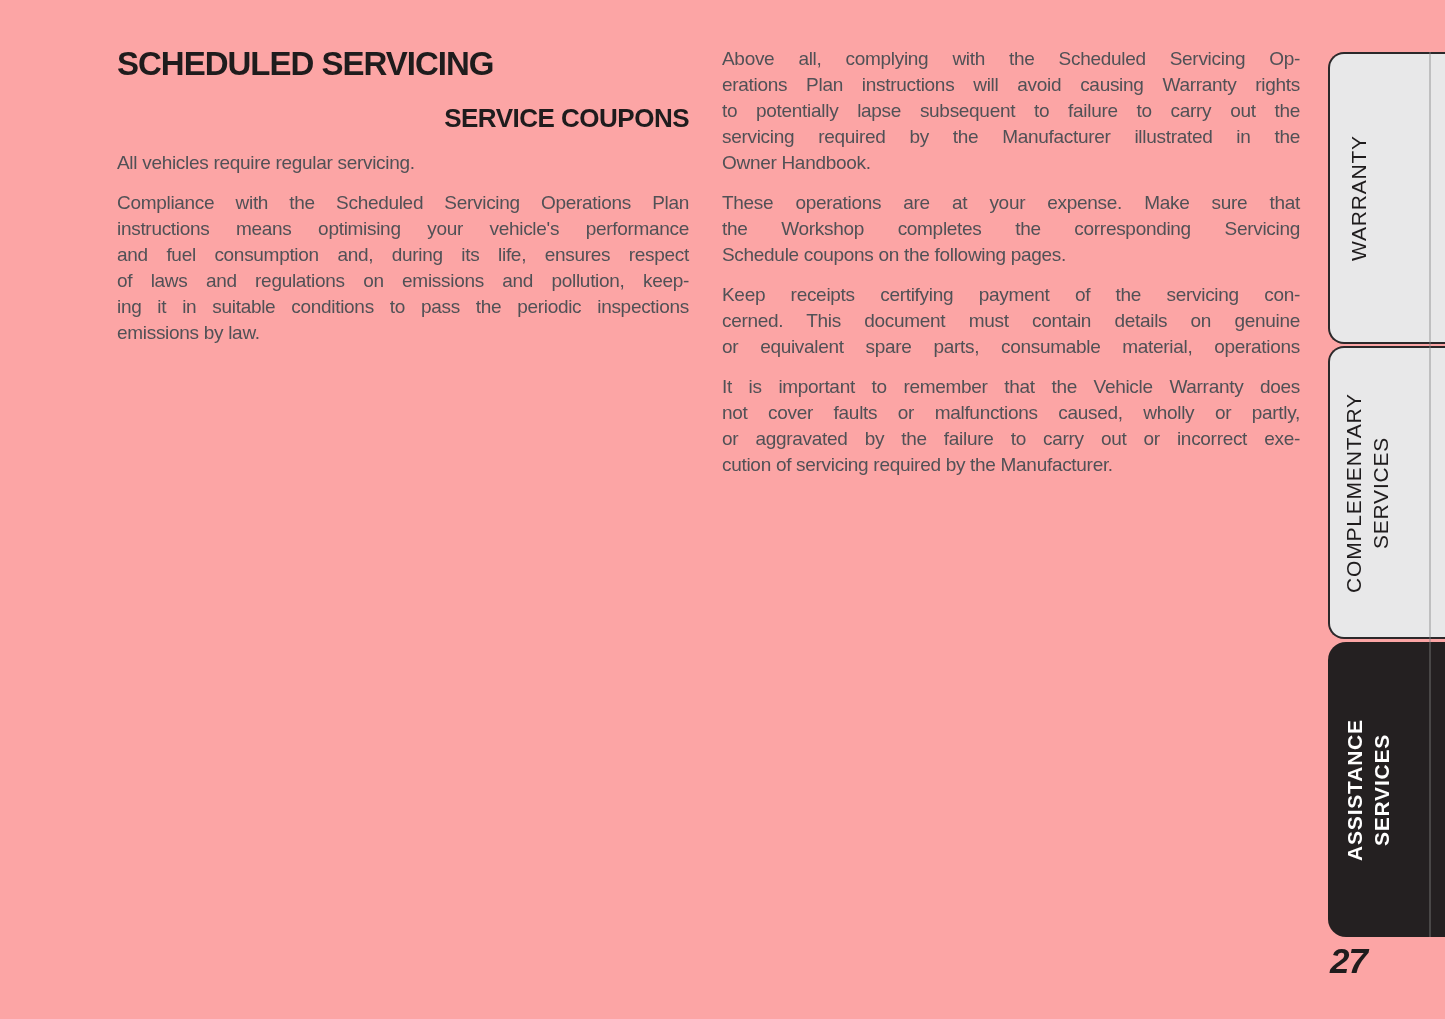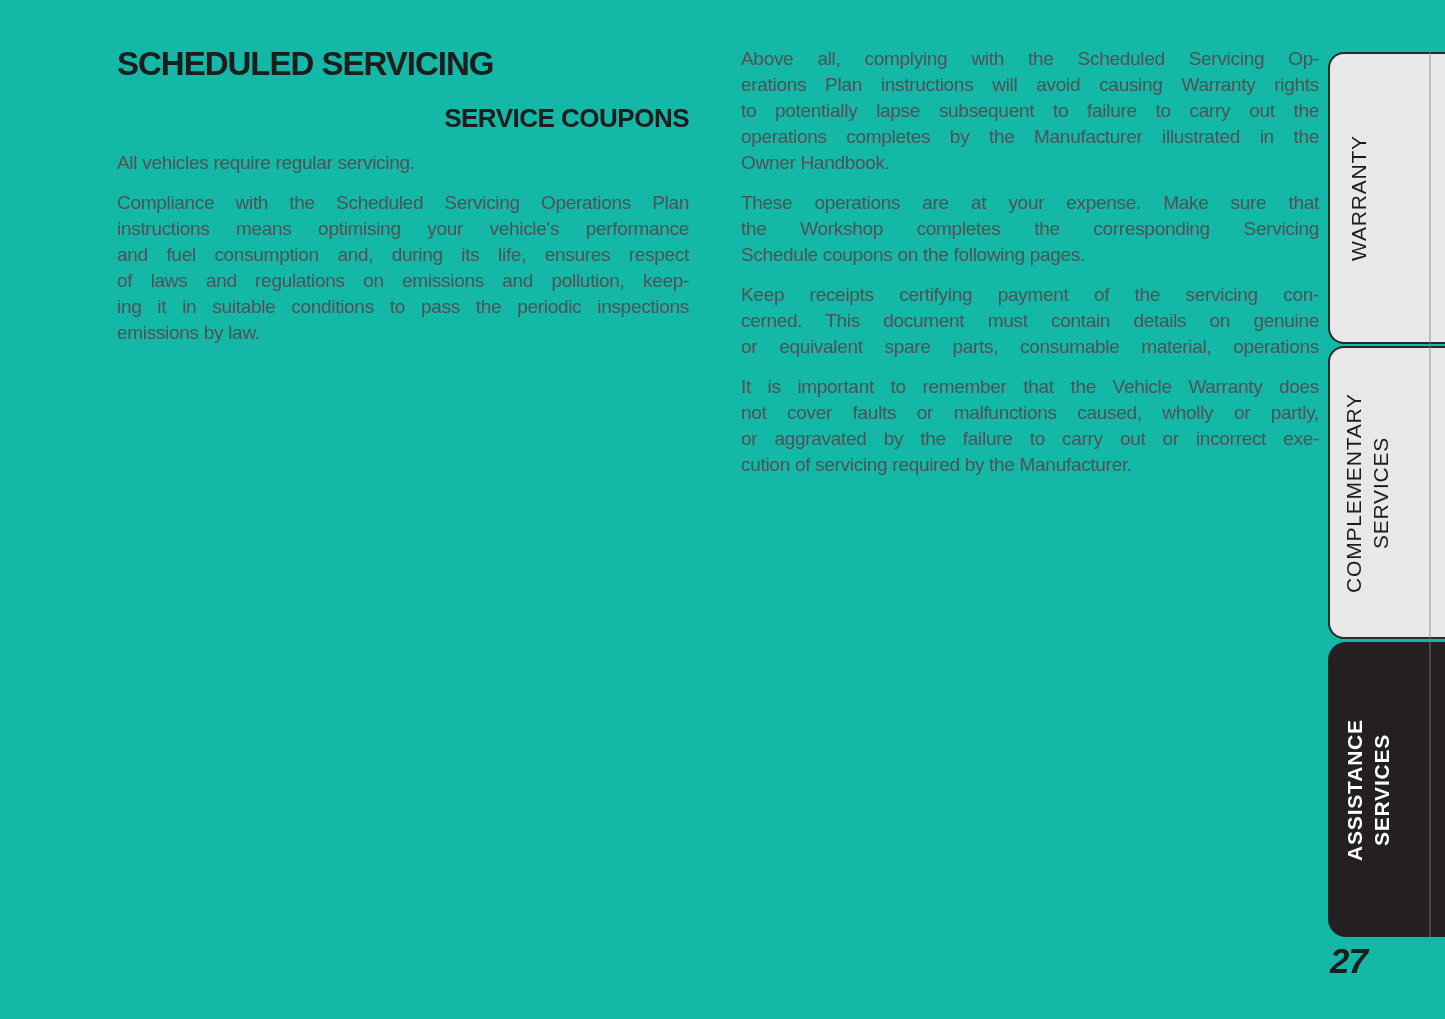--- a/index.html
+++ b/index.html
@@ -1,27 +1,27 @@
 <!DOCTYPE html>
 <html style="--tab_light_bg: #e8e8e9; --tab_dark_bg: #242021; --tab_border: #2b282a; --heading_text: #1f1c1d; --body_text: #515156;"><head>
 <meta charset="utf-8">
 <style>
   html, body { margin: 0; padding: 0; background: #ffffff; }
   .page {
     position: relative;
     width: 1445px;
     height: 1019px;
-    background: #14b8a6;
+    background: #fca5a5;
     overflow: hidden;
     font-family: "Liberation Sans", sans-serif;
     color: var(--body_text, #515156);
   }
   .col { position: absolute; top: 46px; }
   .col-left  { left: 117px; width: 572px; }
-  .col-right { left: 741px; width: 578px; }
+  .col-right { left: 722px; width: 578px; }
 
   h1.doc-title {
     margin: 0 0 22px 0;
     font-size: 33px;
     line-height: 36px;
     font-weight: 800;
     letter-spacing: -1px;
     color: var(--heading_text, #1f1c1d);
   }
   h2.doc-subtitle {
@@ -123,21 +123,21 @@
         </div>
       </div>
   </div>
 
   <div class="col col-right">
     <div>
         <div class="para">
           <div class="line">Above all, complying with the Scheduled Servicing Op-</div>
           <div class="line">erations Plan instructions will avoid causing Warranty rights</div>
           <div class="line">to potentially lapse subsequent to failure to carry out the</div>
-          <div class="line">operations completes by the Manufacturer illustrated in the</div>
+          <div class="line">servicing required by the Manufacturer illustrated in the</div>
           <div class="line last">Owner Handbook.</div>
         </div>
         <div class="para">
           <div class="line">These operations are at your expense. Make sure that</div>
           <div class="line">the Workshop completes the corresponding Servicing</div>
           <div class="line last">Schedule coupons on the following pages.</div>
         </div>
         <div class="para">
           <div class="line">Keep receipts certifying payment of the servicing con-</div>
           <div class="line">cerned. This document must contain details on genuine</div>

